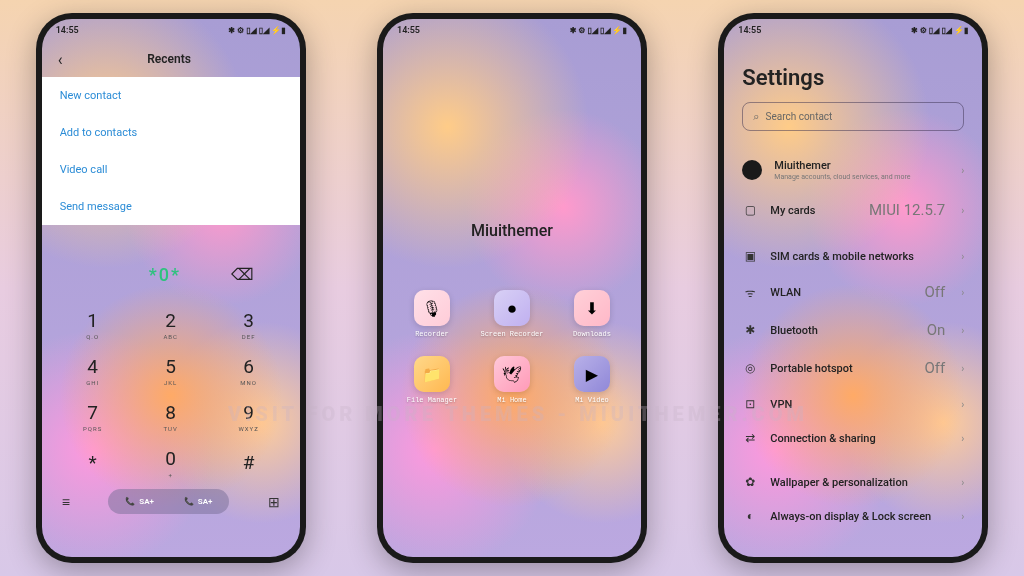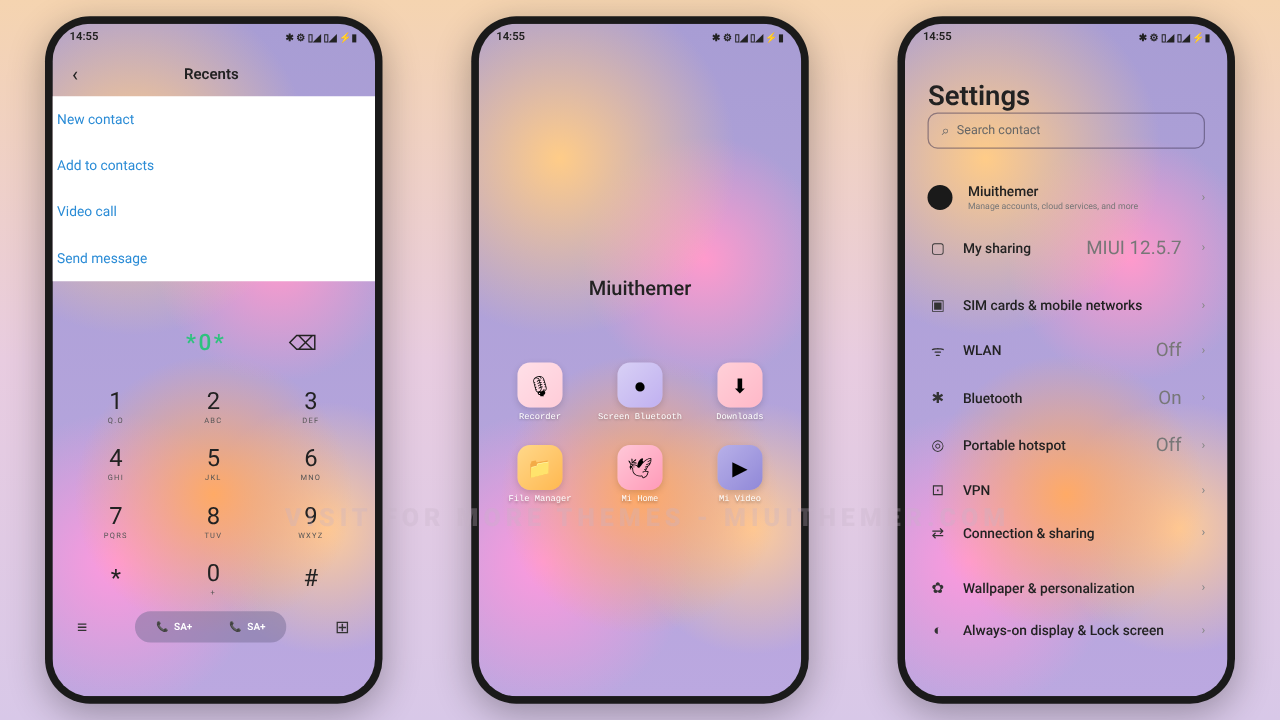--- a/index.html
+++ b/index.html
@@ -74,21 +74,21 @@
   gap: 12px;
 }
 .back-icon { font-size: 16px; color: #222; }
 .header-title { flex: 1; text-align: center; font-size: 12px; font-weight: 600; color: #222; margin-right: 20px; }
 
 .action-menu {
   background: #fff;
   margin: 0 0 4px 0;
 }
 .action-item {
-  padding: 12px 4px;
+  padding: 12px 18px;
   font-size: 11px;
   color: #2b8cd6;
 }
 
 .dial-display {
   height: 42px;
   display: flex;
   align-items: center;
   justify-content: flex-end;
   padding: 0 46px 0 0;
@@ -171,21 +171,21 @@
 .app-recorder { background: linear-gradient(135deg,#ffe0e8,#ffccd8); }
 .app-screenrec { background: linear-gradient(135deg,#d8d0f5,#c0b0f0); }
 .app-downloads { background: linear-gradient(135deg,#ffd0d8,#ffb8c8); }
 .app-filemgr { background: linear-gradient(135deg,#ffd88a,#ffb850); }
 .app-mihome { background: linear-gradient(135deg,#ffc8d8,#ff9ab8); }
 .app-mivideo { background: linear-gradient(135deg,#b8b0e8,#9088d8); }
 .app-label { font-size: 7px; color: #fff; text-align: center; line-height: 1.2; text-shadow: 0 1px 2px rgba(0,0,0,0.3); font-family: Liberation Mono, monospace; }
 
 
 .settings-header { padding: 24px 18px 10px; }
-.settings-title { font-size: 22px; font-weight: 600; color: #222; margin-bottom: 0; }
+.settings-title { font-size: 22px; font-weight: 600; color: #222; margin-bottom: 12px; }
 .search-box {
   border: 1px solid rgba(60,50,80,0.5);
   border-radius: 8px;
   padding: 7px 10px;
   display: flex;
   align-items: center;
   gap: 6px;
   font-size: 10px;
   color: #666;
 }
@@ -299,21 +299,21 @@
     </div>
     <div class="home-content">
       <div class="home-title">Miuithemer</div>
       <div class="app-grid" id="app-grid">
           <div class="app-icon">
             <div class="app-img app-recorder">🎙</div>
             <div class="app-label">Recorder</div>
           </div>
           <div class="app-icon">
             <div class="app-img app-screenrec">⏺</div>
-            <div class="app-label">Screen Bluetooth</div>
+            <div class="app-label">Screen Recorder</div>
           </div>
           <div class="app-icon">
             <div class="app-img app-downloads">⬇</div>
             <div class="app-label">Downloads</div>
           </div>
           <div class="app-icon">
             <div class="app-img app-filemgr">📁</div>
             <div class="app-label">File Manager</div>
           </div>
           <div class="app-icon">
@@ -348,21 +348,21 @@
         <div class="setting-main">
           <div class="setting-label">Miuithemer</div>
           <div class="setting-sub">Manage accounts, cloud services, and more</div>
         </div>
         <span class="chevron">›</span>
       </div>
       <div id="settings-items">
           <div class="setting-row">
             <div class="setting-icon">▢</div>
             <div class="setting-main">
-              <div class="setting-label">My sharing</div>
+              <div class="setting-label">My cards</div>
             </div>
             <span class="setting-value">MIUI 12.5.7</span>
             <span class="chevron">›</span>
           </div>
           <div class="divider"></div>
           <div class="setting-row">
             <div class="setting-icon">▣</div>
             <div class="setting-main">
               <div class="setting-label">SIM cards &amp; mobile networks</div>
             </div>

